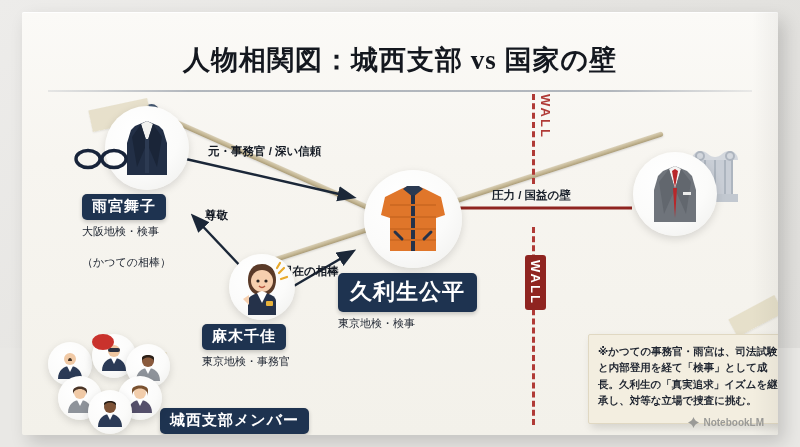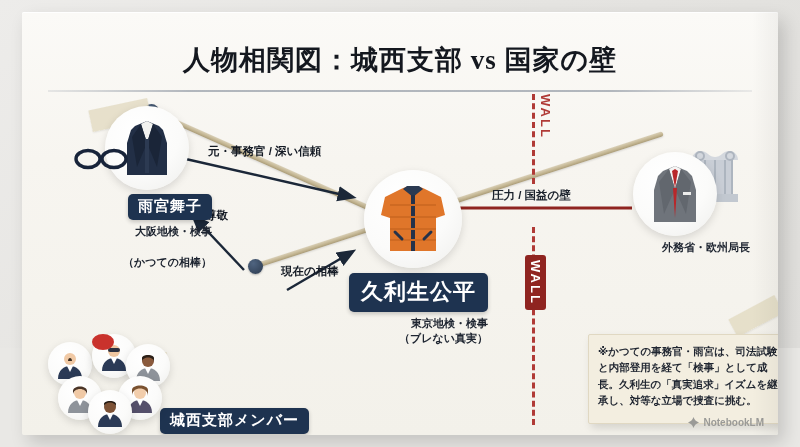--- a/index.html
+++ b/index.html
@@ -60,21 +60,21 @@
     background:radial-gradient(circle at 35% 30%, #4f6480, #2c3a4e);
     box-shadow:0 1px 2px rgba(0,0,0,.25);
   }
   .tape {
     position:absolute;
     background: rgba(226,218,192,.78);
     box-shadow: 0 1px 2px rgba(0,0,0,.07);
   }
 
   
-  .node { position:absolute; text-align:right; }
+  .node { position:absolute; text-align:left; }
   .disc {
     position: relative;
     border-radius: 50%;
     background: radial-gradient(circle at 38% 30%, #ffffff 0%, #fbfbfa 55%, #eeeeec 100%);
     box-shadow: 0 3px 8px rgba(0,0,0,.13);
     display:flex; align-items:center; justify-content:center;
     margin: 0 auto;
   }
   .badge {
     display:inline-block;
@@ -84,21 +84,21 @@
     border-radius:5px;
     padding:3px 10px 4px;
     font-size:15px;
     letter-spacing:1px;
     box-shadow:0 2px 4px rgba(0,0,0,.2);
     white-space:nowrap;
   }
   .sub {
     margin-top:4px;
     font-size:11px;
-    font-weight:bold;
+    font-weight:normal;
     color:#1d2430;
     line-height:1.35;
     white-space:nowrap;
   }
 
   
   .wall-line{
     position:absolute;
     width:0; border-left:3px dashed #b03a36;
   }
@@ -236,23 +236,43 @@
           <path d="M13 48 L59 48" stroke="#cf6a22" stroke-width="2"></path>
           <path d="M13 59 L59 59" stroke="#cf6a22" stroke-width="2"></path>
           <path d="M18 51 L25 58" stroke="#24324a" stroke-width="3" stroke-linecap="round"></path>
           <path d="M54 51 L47 58" stroke="#24324a" stroke-width="3" stroke-linecap="round"></path>
         </svg>
       </div>
       <div style="margin-top:5px;">
         <span class="badge" style="font-size:22px;padding:4px 12px 5px;">久利生公平</span>
       </div>
       <div class="sub">東京地検・検事</div>
-      <div class="sub" style="margin-top:0;">（ブレない真実）</div>
-    </div>
-
+    </div>
+
+    <div class="node" style="left:180px; top:242px; width:120px;">
+      <div class="disc" style="width:66px;height:66px;">
+        <svg width="54" height="56" viewBox="0 0 54 56">
+          <path d="M27 5 C17 5 13 13 13 21 C13 28 16 33 20 35 L34 35 C38 33 41 28 41 21 C41 13 37 5 27 5 Z" fill="#5a3a28"></path>
+          <circle cx="27" cy="22" r="11" fill="#f6cfae"></circle>
+          <path d="M16 16 C18 9 36 9 38 16 L38 11 C36 5 18 5 16 11 Z" fill="#5a3a28"></path>
+          <circle cx="23" cy="22" r="1.6" fill="#2b2320"></circle>
+          <circle cx="31" cy="22" r="1.6" fill="#2b2320"></circle>
+          <path d="M24 27 Q27 30 30 27" stroke="#b5553f" stroke-width="1.4" fill="none"></path>
+          <path d="M13 56 L13 42 C13 37 20 34 27 34 C34 34 41 37 41 42 L41 56 Z" fill="#25324a"></path>
+          <path d="M22 34 L27 44 L32 34 L27 32 Z" fill="#fff"></path>
+          <rect x="31" y="42" width="7" height="5" rx="1" fill="#e8b23a"></rect>
+          <path d="M8 40 L14 36 L14 46 Z" fill="#f6cfae"></path>
+          <path d="M44 14 L49 9 M46 20 L52 18 M42 9 L45 4" stroke="#e8a92c" stroke-width="2.2" stroke-linecap="round"></path>
+        </svg>
+      </div>
+      <div style="margin-top:4px;">
+        <span class="badge">麻木千佳</span>
+      </div>
+      <div class="sub">東京地検・事務官</div>
+    </div>
 
     <div class="node" style="left:22px; top:322px; width:230px; text-align:left;">
       <div style="position:relative;width:130px;height:92px;">
         <div class="disc" style="position:absolute;left:4px;top:8px;width:44px;height:44px;">
           <svg width="30" height="30" viewBox="0 0 30 30">
               <circle cx="15" cy="10" r="6" fill="#f0c9a5"></circle>
               <path d="M3 30 C3 21 9 17 15 17 C21 17 27 21 27 30 Z" fill="#2b3a56"></path>
               <path d="M12 17 L15 23 L18 17 L15 16 Z" fill="#fff"></path>
               <path d="M13 12 C13 8 17 8 17 12" fill="#3a2d22"></path>
             </svg>
@@ -322,21 +342,20 @@
         <svg width="58" height="64" viewBox="0 0 58 64">
           <path d="M29 4 L41 9 L46 14 L50 28 L50 60 L8 60 L8 28 L12 14 L17 9 Z" fill="#6f747b"></path>
           <path d="M23 7 L29 27 L35 7 L29 4 Z" fill="#f4f4f3"></path>
           <path d="M23 7 L29 27 L18 52 L13 20 Z" fill="#62676e"></path>
           <path d="M35 7 L29 27 L40 52 L45 20 Z" fill="#62676e"></path>
           <path d="M26 9 L29 26 L32 9 L29 7 Z" fill="#b8272a"></path>
           <path d="M27 26 L29 56 L31 26 Z" fill="#b8272a"></path>
           <rect x="37" y="30" width="8" height="3" fill="#ececeb"></rect>
         </svg>
       </div>
-      <div class="sub">外務省・欧州局長</div>
     </div>
 
     <div id="note">
       <p>※かつての事務官・雨宮は、司法試験と内部登用を経て「検事」として成長。久利生の「真実追求」イズムを継承し、対等な立場で捜査に挑む。</p>
     </div>
 
     <div class="watermark">
       <svg width="11" height="11" viewBox="0 0 11 11">
         <path d="M5.5 0 C6.6 3 8 4.4 11 5.5 C8 6.6 6.6 8 5.5 11 C4.4 8 3 6.6 0 5.5 C3 4.4 4.4 3 5.5 0 Z" fill="#9a9a97"></path>
       </svg>

